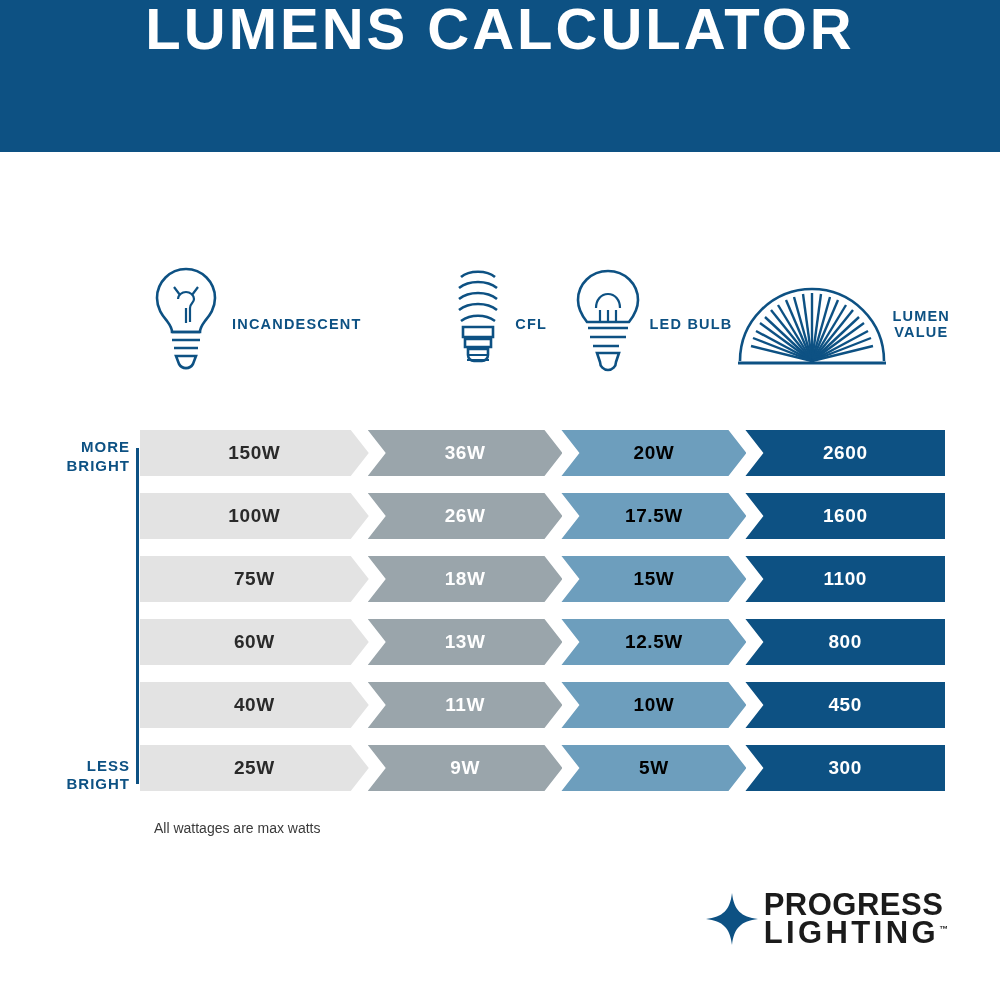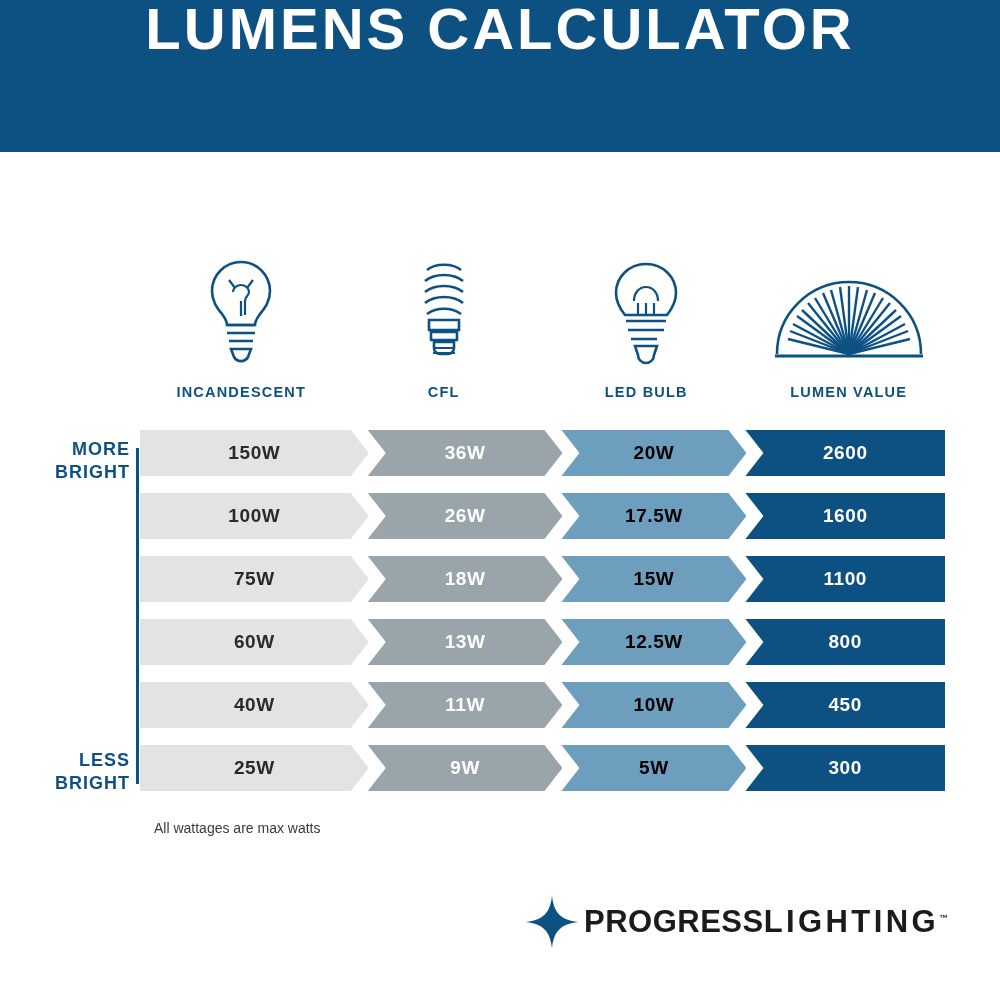--- a/index.html
+++ b/index.html
@@ -45,21 +45,21 @@
     position: absolute;
     left: 140px;
     top: 230px;
     width: 810px;
     height: 170px;
     display: flex;
   }
   .col {
     flex: 1 1 0;
     display: flex;
-    flex-direction: column;
+    flex-direction: row;
     align-items: center;
     justify-content: flex-end;
   }
   .col-icon {
     height: 115px;
     display: flex;
     align-items: flex-end;
     justify-content: center;
   }
   .col-label {
@@ -78,21 +78,21 @@
     top: 430px;
     width: 90px;
     height: 370px;
   }
   .scale-label {
     position: absolute;
     left: 0;
     width: 82px;
     text-align: right;
     color: #0d5183;
-    font-size: 18px;
+    font-size: 15px;
     font-weight: bold;
     letter-spacing: 1px;
     line-height: 1.25;
   }
   .scale-label.top { top: 8px; }
   .scale-label.bottom { bottom: 6px; }
   .scale-line {
     position: absolute;
     left: 88px;
     top: 18px;
@@ -171,21 +171,21 @@
     align-items: center;
   }
   .logo-star {
     width: 52px;
     height: 52px;
     margin-right: 6px;
     flex: none;
   }
   .logo-text {
     display: flex;
-    flex-direction: row;
+    flex-direction: column;
     line-height: 0.92;
   }
   .logo-top {
     color: #1b1b1b;
     font-size: 31px;
     font-weight: bold;
     letter-spacing: 0.5px;
   }
   .logo-bottom {
     color: #1b1b1b;

